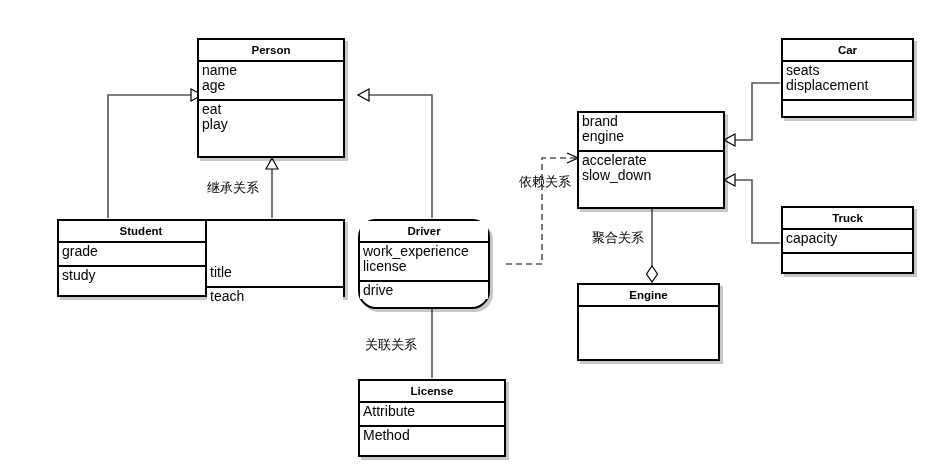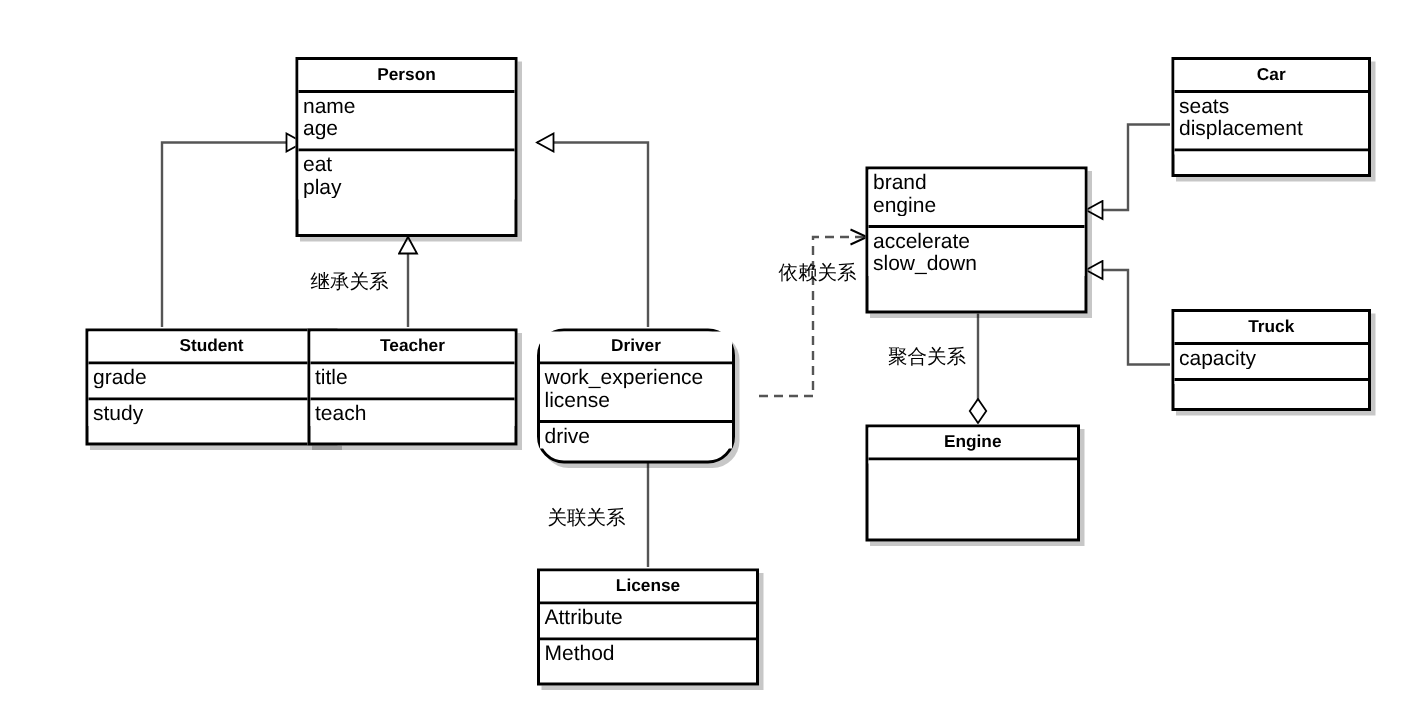--- a/index.html
+++ b/index.html
@@ -127,22 +127,21 @@
     <div class="uml-name">Student</div>
     <div class="uml-attrs" style="height:20px;">
       <div class="uml-row">grade</div>
     </div>
     <div class="uml-ops">
       <div class="uml-row">study</div>
     </div>
   </div>
 
   <div class="uml-class" style="left:205px;top:219px;width:140px;height:78px;">
-    <div class="uml-name">Teacher</div>
-    <div class="uml-attrs" style="height:20px;">
+    <div class="uml-attrs" style="height:20px;margin-top:43px;">
       <div class="uml-row">title</div>
     </div>
     <div class="uml-ops">
       <div class="uml-row">teach</div>
     </div>
   </div>
 
   <div class="uml-class" style="left:358px;top:219px;width:132px;height:90px;border-radius:18px;">
     <div class="uml-name">Driver</div>
     <div class="uml-attrs" style="height:35px;">

